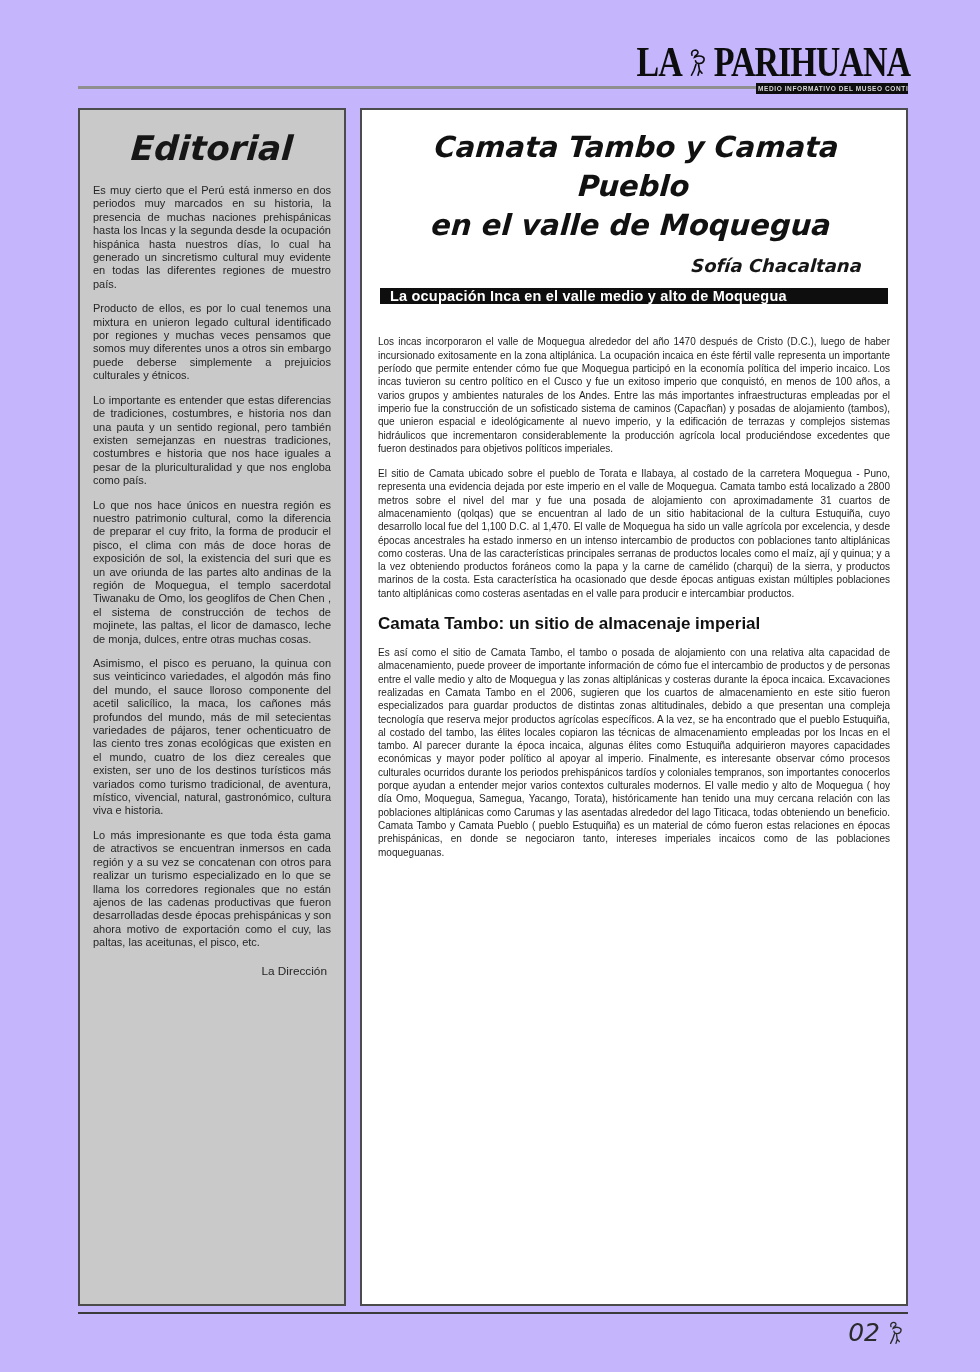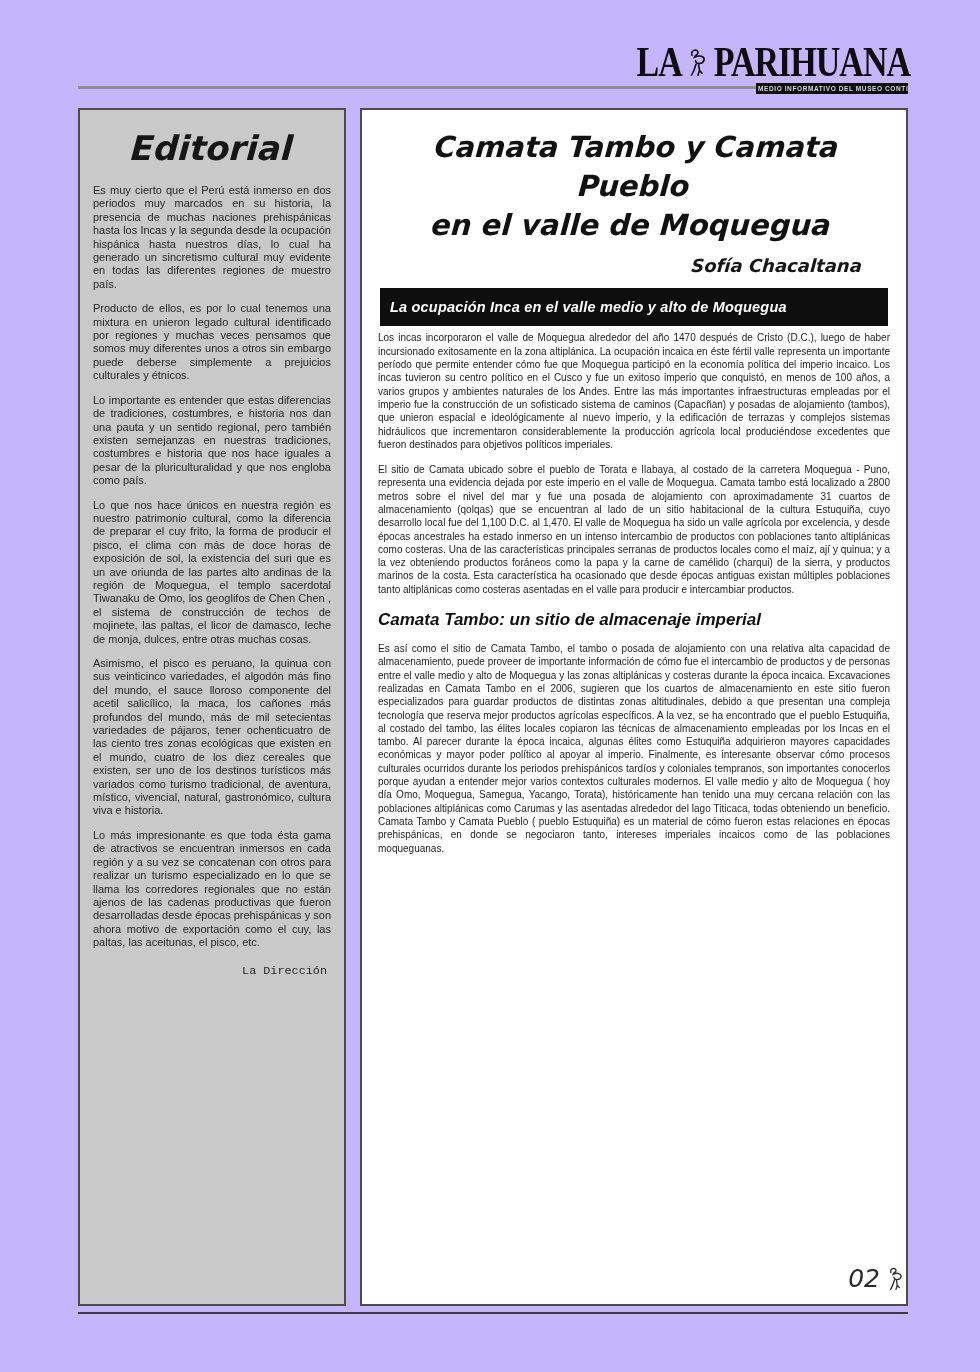--- a/index.html
+++ b/index.html
@@ -32,53 +32,53 @@
   }
   .editorial h2{
     margin:6px 0 16px 0; text-align:center;
     font-family:"DejaVu Sans", sans-serif; font-style:italic; font-weight:600;
     font-size:34px; color:#161616; transform:skewX(-4deg);
   }
   .editorial p{
     margin:0 0 11px 0; font-size:11px; line-height:1.22; text-align:justify; color:#262626;
   }
   .editorial .signature{
-    margin-top:14px; text-align:right; font-size:11.8px; color:#262626; padding-right:4px;font-family:Liberation Mono, monospace;
+    margin-top:14px; text-align:right; font-size:11.8px; color:#262626; padding-right:4px;
   }
   
   .article{
     position:absolute; left:360px; top:108px; width:548px; height:1198px;
     box-sizing:border-box; background:#ffffff; border:2px solid #4c4c4c;
     padding:14px 16px; overflow:hidden;
   }
   .article h1{
     margin:4px 0 2px 0; text-align:center;
     font-family:"DejaVu Sans", sans-serif; font-style:italic; font-weight:600;
     font-size:29px; line-height:1.35; color:#111; transform:skewX(-4deg);
   }
   .article .author{
     text-align:right; font-family:"DejaVu Sans", sans-serif; font-style:italic;
     font-weight:700; font-size:18px; margin:10px 28px 6px 0; transform:skewX(-4deg); color:#161616;
   }
   .article .banner{
-    background:#0e0e0e; color:#ffffff; font-weight:700; font-style:italic;
-    font-size:14.5px; padding:11px 10px; margin:12px 2px 5px 2px; letter-spacing:0.2px;
+    background:#0e0e0e; color:#ffffff; font-weight:700; 
+    font-size:14.5px; padding:0 10px; margin:12px 2px 31px 2px; letter-spacing:0.2px;
   }
   .article p{
     margin:0 0 12px 0; font-size:10px; line-height:1.33; text-align:justify; color:#1e1e1e;
   }
   .article h3{
-    margin:14px 0 12px 0; font-weight:700; font-style:italic; font-size:17px; color:#111;
+    margin:14px 0 12px 0; font-weight:700; font-size:17px; color:#111;
   }
   
   .footer-rule{
     position:absolute; left:78px; top:1312px; width:830px; height:2px; background:#3c3c3c;
   }
   .page-number{
-    position:absolute; top:1264px; right:74px; display:flex; align-items:center; gap:6px;
+    position:absolute; top:1318px; right:74px; display:flex; align-items:center; gap:6px;
     font-family:"DejaVu Sans", sans-serif; font-style:italic; font-size:25px; color:#2b2b2b;
   }
   .bird svg{ display:block; }
 </style>
 </head>
 <body>
 
 <div class="page">
 
   <header>

